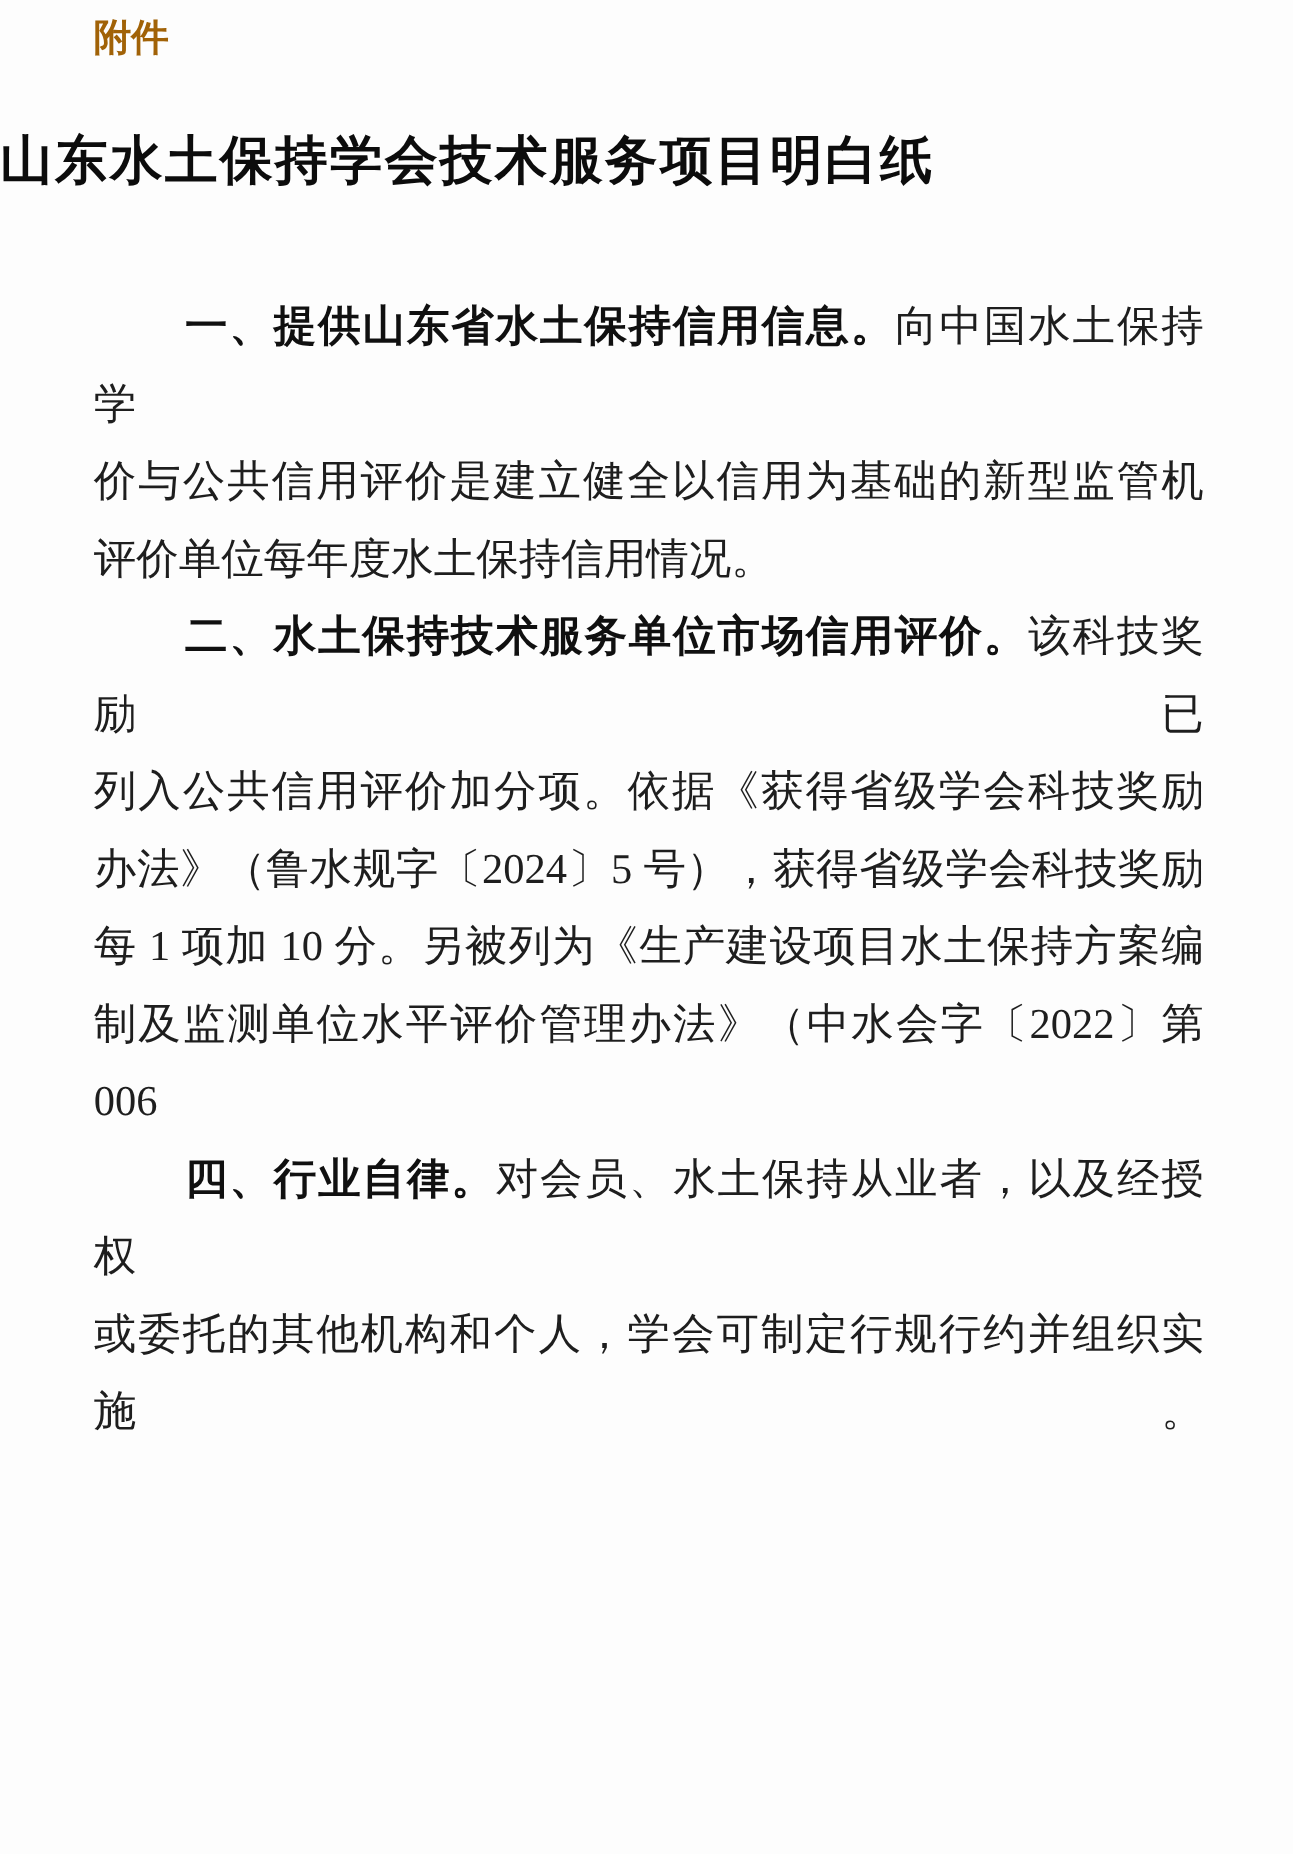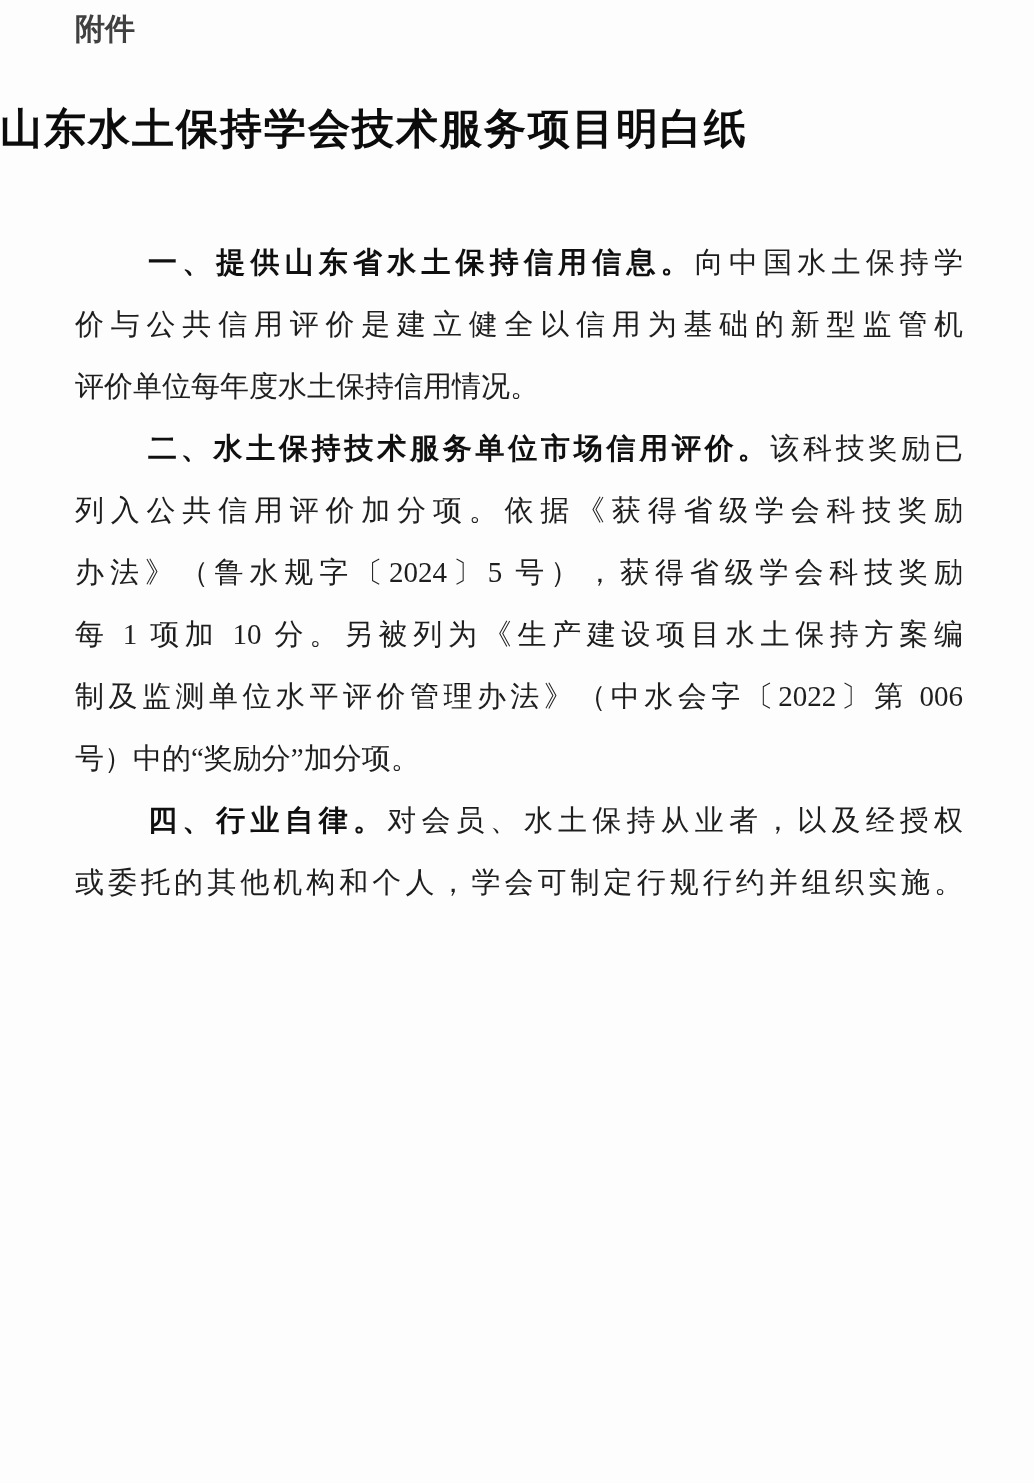--- a/index.html
+++ b/index.html
@@ -13,25 +13,25 @@
     height: 1483px;
     background: #fdfdfd;
     overflow: hidden;
     font-family: "Liberation Serif", "DejaVu Serif", serif;
     color: #1e1e1e;
   }
   .attachment {
     position: absolute;
     top: 8px;
     left: 75px;
-    font-family: Liberation Mono, monospace;
+    font-family: Liberation Serif, serif;
     font-weight: 600;
     font-size: 30px;
     line-height: 46px;
-    color: #404040;
+    color: #a16207;
   }
   .doc-title {
     position: absolute;
     top: 98px;
     left: 0;
     width: 100%;
     text-align: left;
     font-weight: 700;
     font-size: 42px;
     line-height: 62px;
@@ -39,21 +39,21 @@
     color: #0c0c0c;
   }
   .body-text {
     position: absolute;
     top: 231px;
     left: 75px;
     right: 71px;
   }
   .para { margin: 0; padding: 0; }
   .line {
-    font-size: 29px;
+    font-size: 34px;
     line-height: 62px;
     text-align: justify;
     text-align-last: justify;
     color: #1e1e1e;
     white-space: normal;
   }
   .line.first { text-indent: 73px; }
   .line.plast { text-align-last: left; }
   .lead { font-weight: 700; color: #101010; }
 </style>
@@ -73,21 +73,20 @@
       <div class="line">价与公共信用评价是建立健全以信用为基础的新型监管机</div>
       <div class="line plast">评价单位每年度水土保持信用情况。</div>
     </div>
 
     <div class="para">
       <div class="line first"><span class="lead">二、水土保持技术服务单位市场信用评价。</span><span>该科技奖励已</span></div>
       <div class="line">列入公共信用评价加分项。依据《获得省级学会科技奖励</div>
       <div class="line">办法》（鲁水规字〔2024〕5 号），获得省级学会科技奖励</div>
       <div class="line">每 1 项加 10 分。另被列为《生产建设项目水土保持方案编</div>
       <div class="line">制及监测单位水平评价管理办法》（中水会字〔2022〕第 006</div>
-      <div class="line plast">号）中的“奖励分”加分项。</div>
     </div>
 
 
     <div class="para">
       <div class="line first"><span class="lead">四、行业自律。</span><span>对会员、水土保持从业者，以及经授权</span></div>
       <div class="line">或委托的其他机构和个人，学会可制定行规行约并组织实施。</div>
 
     </div>
 
   </div>

